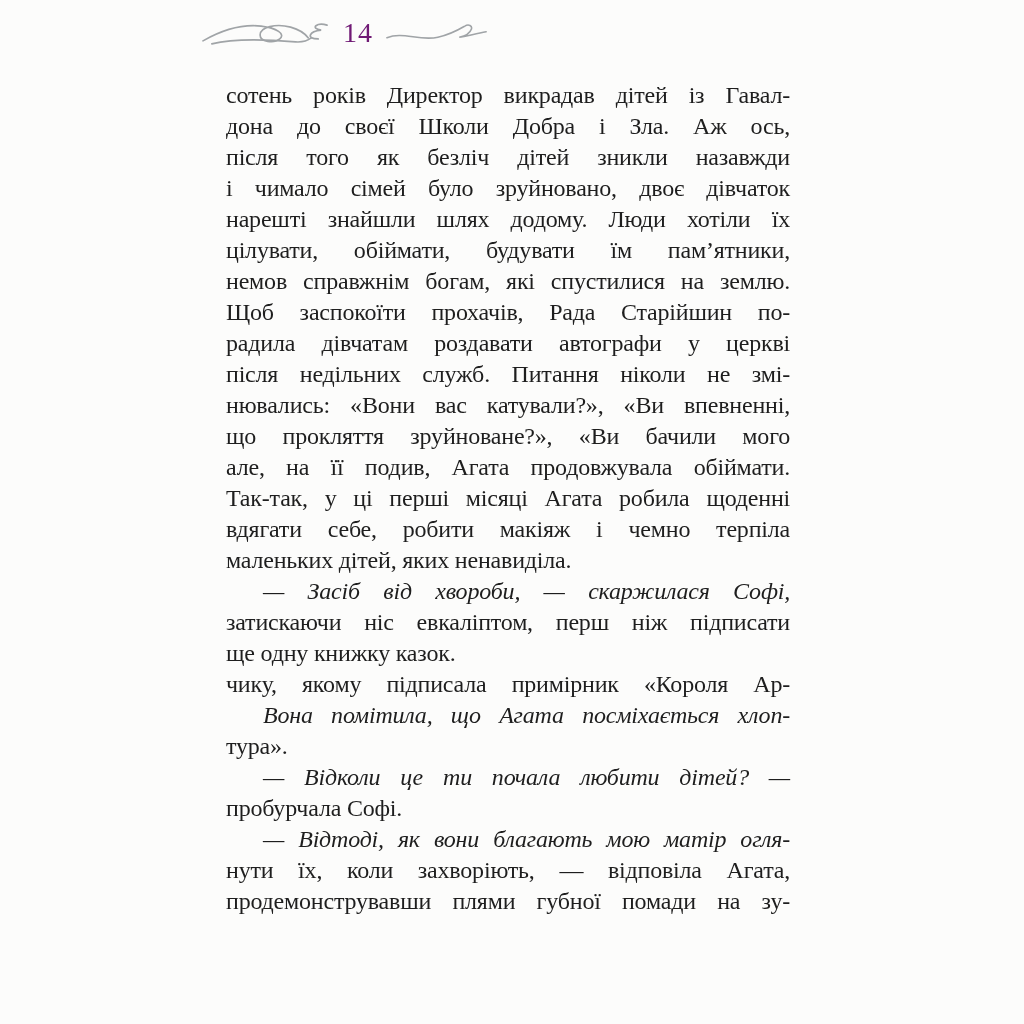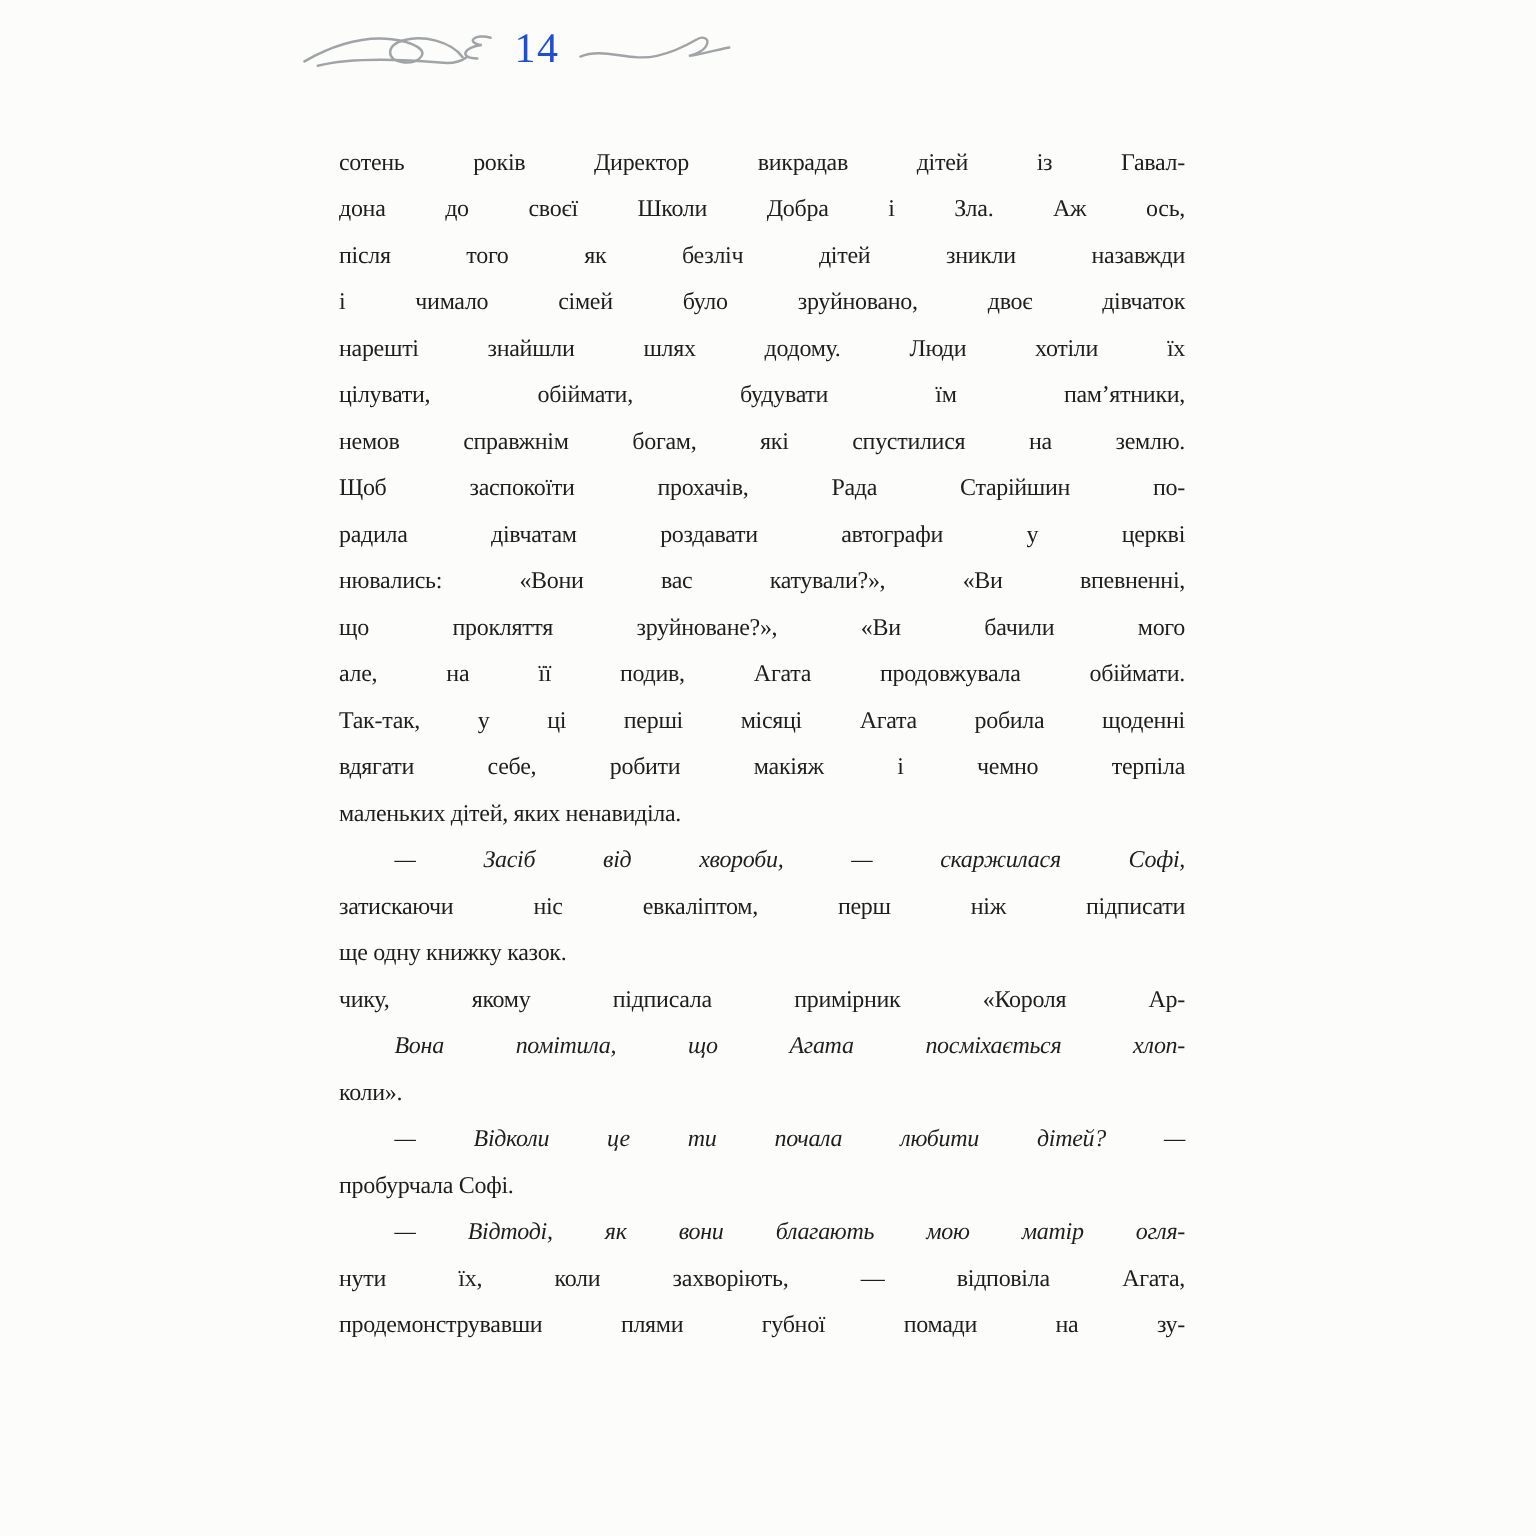--- a/index.html
+++ b/index.html
@@ -36,31 +36,31 @@
     display: block;
   }
   .orn path {
     fill: none;
     stroke: #a0a4a7;
     stroke-width: 1.7;
     stroke-linecap: round;
   }
   .pagenum {
     font-size: 28px;
-    color: #1d4ed8;
+    color: #701a75;
     letter-spacing: 1px;
     line-height: 1;
     padding-bottom: 2px;
   }
   .text {
     position: absolute;
     left: 226px;
-    top: 93px;
+    top: 80px;
     width: 564px;
-    font-size: 16px;
+    font-size: 24px;
     color: #1e1e1e;
     letter-spacing: -0.2px;
   }
   .ln {
     height: 31px;
     line-height: 31px;
     text-align: justify;
     text-align-last: justify;
     white-space: normal;
   }
@@ -97,32 +97,33 @@
   <div class="text">
       <div class="ln">сотень років Директор викрадав дітей із Гавал-</div>
       <div class="ln">дона до своєї Школи Добра і Зла. Аж ось,</div>
       <div class="ln">після того як безліч дітей зникли назавжди</div>
       <div class="ln">і чимало сімей було зруйновано, двоє дівчаток</div>
       <div class="ln">нарешті знайшли шлях додому. Люди хотіли їх</div>
       <div class="ln">цілувати, обіймати, будувати їм пам’ятники,</div>
       <div class="ln">немов справжнім богам, які спустилися на землю.</div>
       <div class="ln">Щоб заспокоїти прохачів, Рада Старійшин по-</div>
       <div class="ln">радила дівчатам роздавати автографи у церкві</div>
+      <div class="ln">після недільних служб. Питання ніколи не змі-</div>
       <div class="ln">нювались: «Вони вас катували?», «Ви впевненні,</div>
       <div class="ln">що прокляття зруйноване?», «Ви бачили мого</div>
       <div class="ln">але, на її подив, Агата продовжувала обіймати.</div>
       <div class="ln">Так-так, у ці перші місяці Агата робила щоденні</div>
       <div class="ln">вдягати себе, робити макіяж і чемно терпіла</div>
       <div class="ln pe">маленьких дітей, яких ненавиділа.</div>
       <div class="ln ind">— Засіб від хвороби, — скаржилася Софі,</div>
       <div class="ln">затискаючи ніс евкаліптом, перш ніж підписати</div>
       <div class="ln pe">ще одну книжку казок.</div>
       <div class="ln">чику, якому підписала примірник «Короля Ар-</div>
       <div class="ln ind">Вона помітила, що Агата посміхається хлоп-</div>
-      <div class="ln pe">коли».</div>
+      <div class="ln pe">тура».</div>
       <div class="ln ind">— Відколи це ти почала любити дітей? —</div>
       <div class="ln pe">пробурчала Софі.</div>
       <div class="ln ind">— Відтоді, як вони благають мою матір огля-</div>
       <div class="ln">нути їх, коли захворіють, — відповіла Агата,</div>
       <div class="ln">продемонструвавши плями губної помади на зу-</div>
     </div>
 
 </div>
 
 </body></html>

